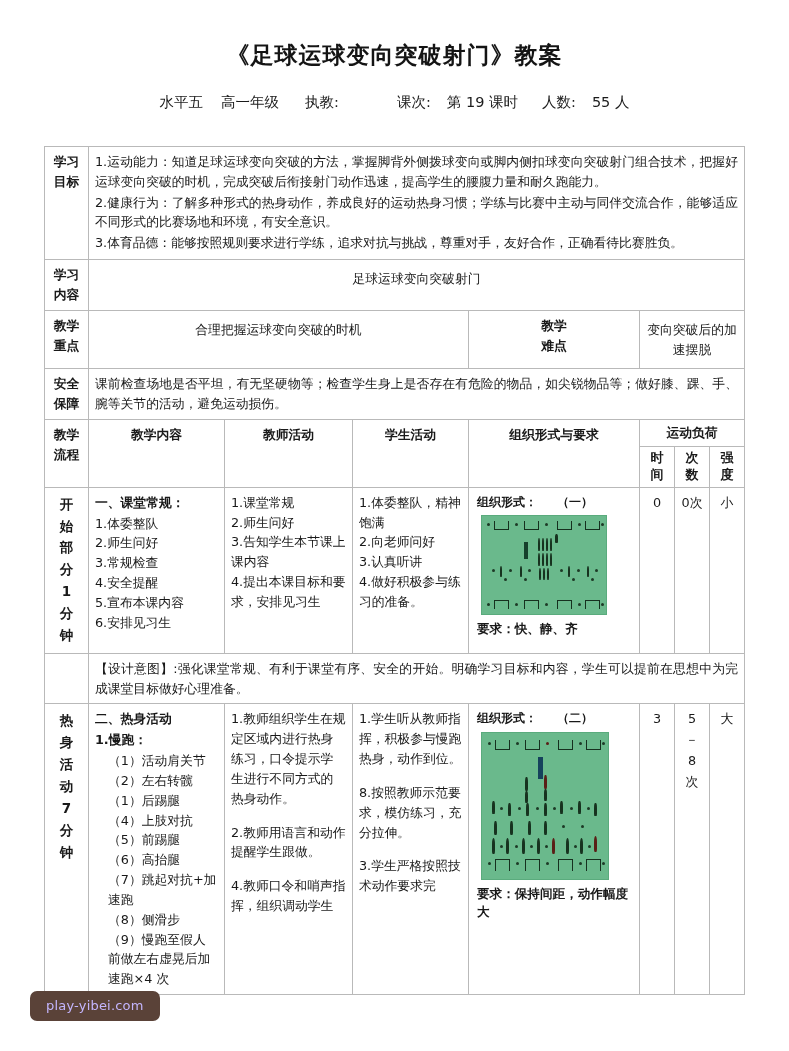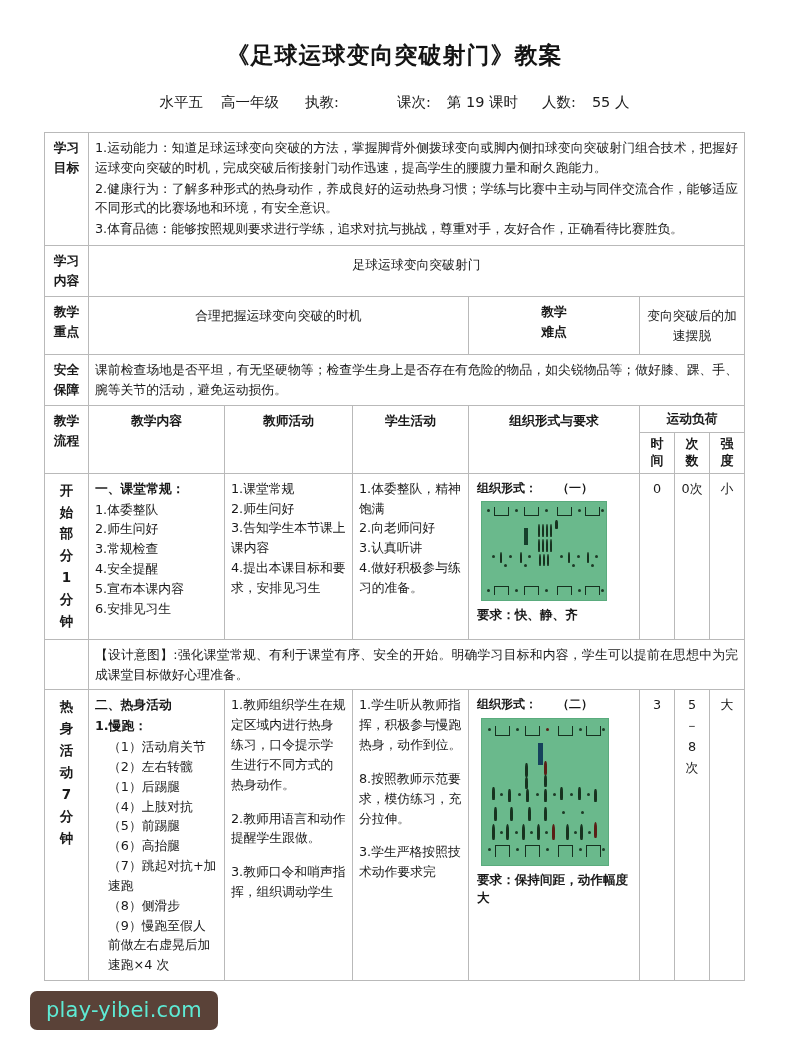--- a/index.html
+++ b/index.html
@@ -46,21 +46,21 @@
   .m-gap-1 { width: 18px; }
   .m-gap-2 { width: 26px; }
   .m-gap-3 { width: 58px; }
   .m-gap-4 { width: 24px; }
   .m-gap-5 { width: 16px; }
 
   
   table.lesson {
     border-collapse: collapse;
     width: 700px;
-    margin: 4px auto;
+    margin: 18px auto;
     table-layout: fixed;
     background: #fff;
   }
   table.lesson td {
     border: 1px solid #b9b9b9;
     vertical-align: top;
     padding: 5px 6px;
     font-size: 12.8px;
     line-height: 1.55;
     color: #191919;
@@ -164,22 +164,22 @@
     position: absolute;
     background: #15425c;
   }
 
   
   .watermark {
     position: absolute;
     left: 30px;
     top: 991px;
     background: #5a4238;
-    color: #5eead4;
-    font-size: 21px;
+    color: #c4b5fd;
+    font-size: 13px;
     padding: 7px 16px 8px 16px;
     border-radius: 7px;
     letter-spacing: 0.2px;
     font-family: "DejaVu Sans", "Liberation Sans", sans-serif;
   }
 </style>
 </head>
 <body>
 
 <div class="page">
@@ -422,21 +422,21 @@
           <div class="it sub">（6）高抬腿</div>
           <div class="it sub">（7）跳起对抗+加速跑</div>
           <div class="it sub">（8）侧滑步</div>
           <div class="it sub">（9）慢跑至假人前做左右虚晃后加速跑×4 次</div>
         </div>
       </td>
       <td>
         <div class="itemlist">
           <div class="it" style="margin-bottom:14px;">1.教师组织学生在规定区域内进行热身练习，口令提示学生进行不同方式的热身动作。</div>
           <div class="it" style="margin-bottom:14px;">2.教师用语言和动作提醒学生跟做。</div>
-          <div class="it">3.教师口令和哨声指挥，组织调动学生</div>
+          <div class="it">4.教师口令和哨声指挥，组织调动学生</div>
         </div>
       </td>
       <td>
         <div class="itemlist">
           <div class="it" style="margin-bottom:14px;">1.学生听从教师指挥，积极参与慢跑热身，动作到位。</div>
           <div class="it" style="margin-bottom:14px;">8.按照教师示范要求，模仿练习，充分拉伸。</div>
           <div class="it">3.学生严格按照技术动作要求完</div>
         </div>
       </td>
       <td>

